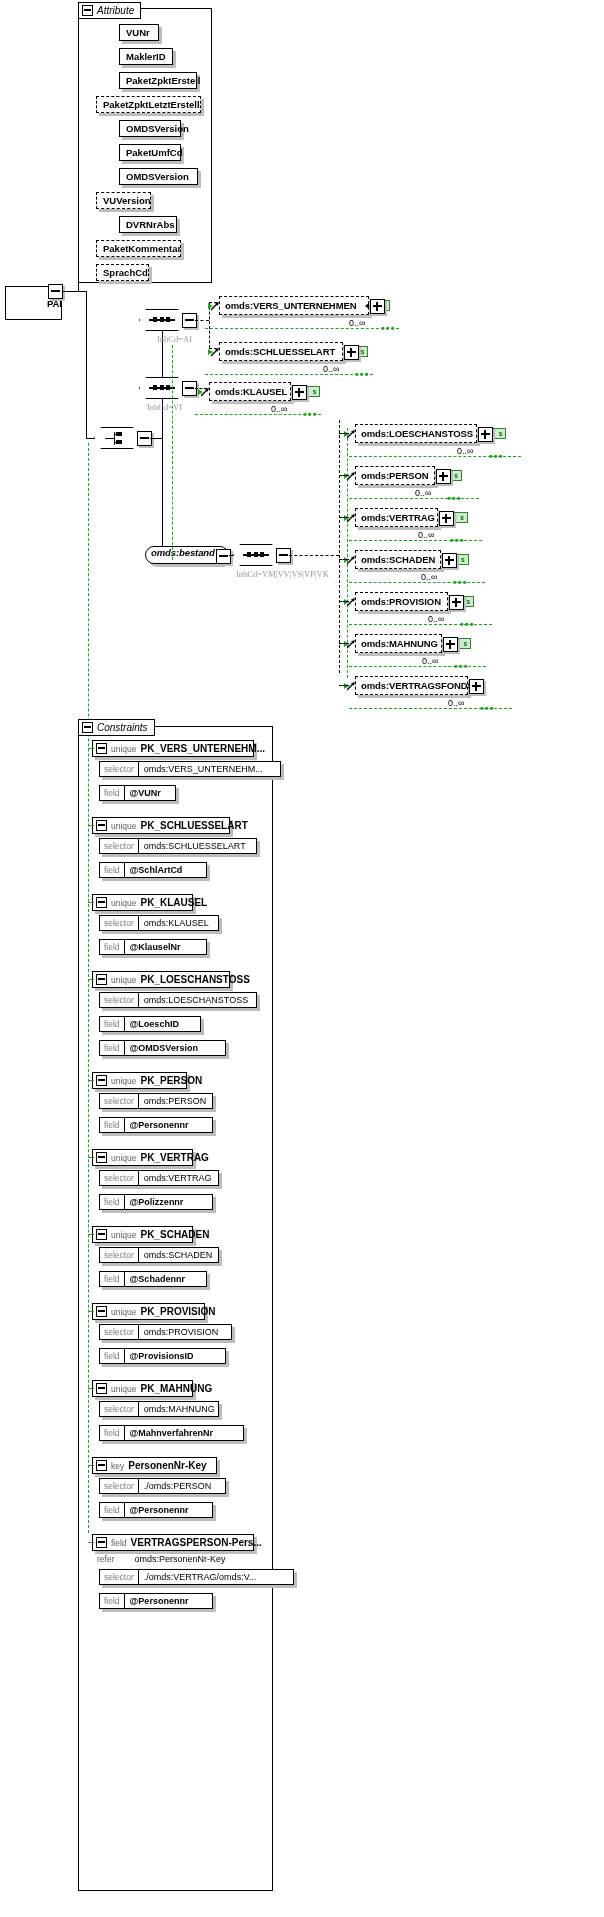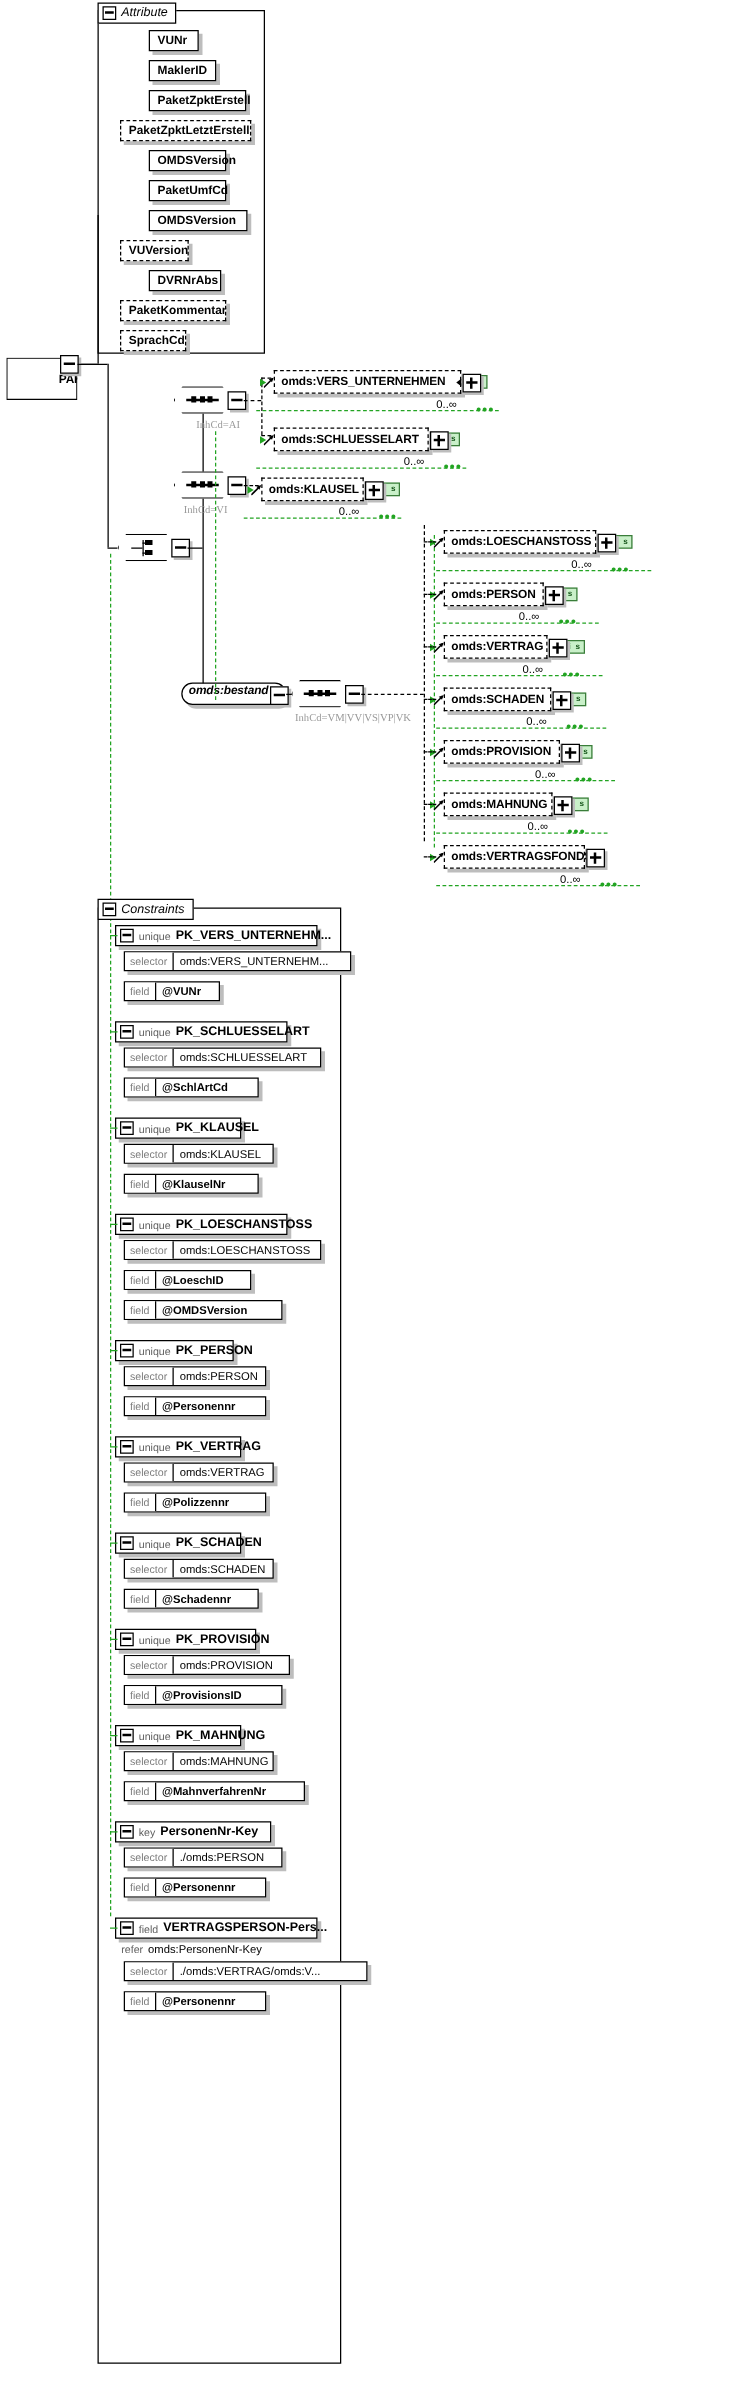--- a/index.html
+++ b/index.html
@@ -581,21 +581,21 @@
       <span class="ckey">field</span>
       <span class="cval">@Personennr</span>
     </div>
     <div style="position: absolute; left: 92px; top: 1465px; width: 160px; height: 65px; border-top: none; border-right: 1.2px solid rgb(0, 0, 0); border-bottom: 1.2px solid rgb(0, 0, 0); border-left: 1.2px solid rgb(0, 0, 0); border-image: initial; box-sizing: border-box; z-index: -1;"></div>
     <div class="chead" style="left: 92px; top: 1534px; width: 162px;">
       <span class="minibox"></span>
       <span class="kw">field</span>
       <span class="nm">VERTRAGSPERSON-Pers...</span>
     </div>
     <div class="glineh" style="left: 88px; top: 1542px; width: 6px;"></div>
-    <div class="crefrow" style="left: 97px; top: 1552px;">
+    <div class="crefrow" style="left: 97px; top: 1552px; gap: 16px;">
       <span class="kw">refer</span>
       <span class="nm">omds:PersonenNr-Key</span>
     </div>
     <div class="cbox" style="left: 99px; top: 1569px; width: 194.8px;">
       <span class="ckey">selector</span>
       <span class="cval norm">./omds:VERTRAG/omds:V...</span>
     </div>
     <div class="cbox" style="left: 99px; top: 1593px; width: 114.2px;">
       <span class="ckey">field</span>
       <span class="cval">@Personennr</span>

